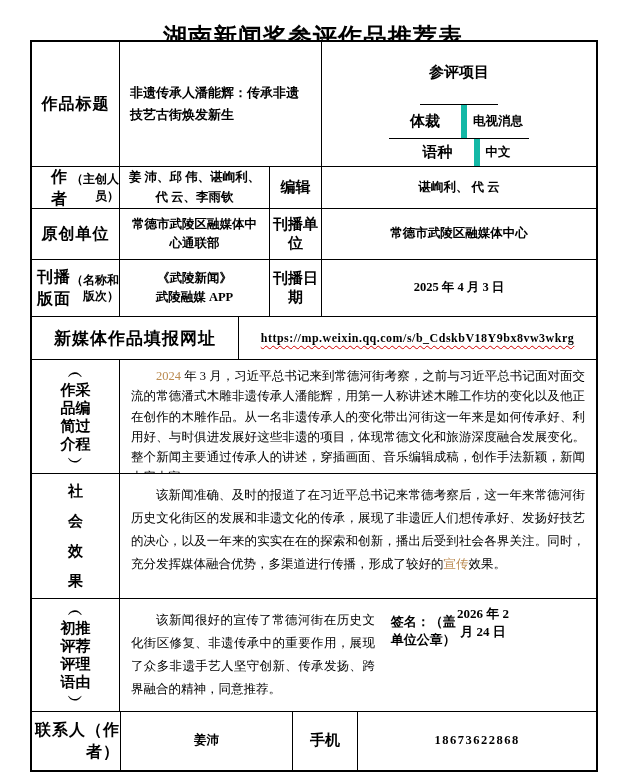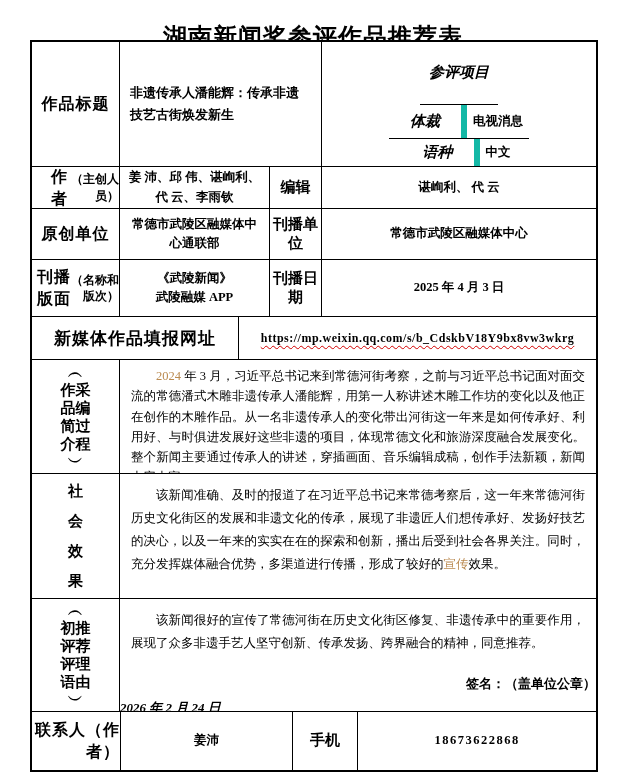--- a/index.html
+++ b/index.html
@@ -27,21 +27,21 @@
     overflow:hidden;
   }
   .cell:last-child{border-right:none;}
   .c-a{width:88px}.c-b{width:202px}.c-e{width:150px}.c-f{width:52px}
   .c-h{width:207px}.c-i{width:89px}.c-j{width:172px}.c-k{width:65px}
   .grow{flex:1}
   .subcol{flex:1;display:flex;flex-direction:column;padding:0;}
   .subrow{display:flex;border-bottom:1px solid #000;box-sizing:border-box;align-items:stretch;}
   .subrow:last-child{border-bottom:none;}
   .sh63{height:63px}.sh34{height:34px}.sh28{flex:1}
-  .sc-label{width:78px;border-right:6px solid #14b8a6;font-style:italic;}
+  .sc-label{width:78px;border-right:6px solid #14b8a6;}
   .lbl{font-size:16px;font-weight:700;letter-spacing:1px;text-align:right;line-height:1.35;}
   .lbl-s{font-size:15px;font-weight:700;text-align:center;line-height:1.3;padding:0 3px;}
   .lbl-wide{font-size:17px;font-weight:700;letter-spacing:1px;}
   .col{flex-direction:row;}
   .sub{font-size:12px;letter-spacing:0;}
   .val{font-size:12.5px;font-weight:600;text-align:center;line-height:1.55;padding:0 6px;}
   .preline{white-space:pre-line;}
   .title-val{
     font-size:13px;font-weight:600;line-height:1.7;
     justify-content:flex-start;text-align:left;padding:0 10px;
@@ -50,23 +50,23 @@
     white-space:pre-line;text-align:center;font-weight:700;
     font-size:15px;line-height:1.2;
   }
   .vsingle{line-height:2.0;}
   .para-cell{align-items:flex-start;padding:0;}
   .para{
     width:100%;box-sizing:border-box;padding:6px 11px;
     font-size:12.5px;line-height:1.62;text-align:justify;text-indent:2em;
   }
   .para-mid{line-height:1.85;padding-top:10px;}
-  .review-cell{flex-direction:column;align-items:stretch;justify-content:flex-start;padding:0;}
+  .review-cell{flex-direction:row;align-items:stretch;justify-content:flex-start;padding:0;}
   .sig-line{text-align:right;font-size:13px;font-weight:600;margin-top:14px;}
-  .sig-date{text-align:left;padding-right:86px;font-size:13px;font-weight:600;margin-top:6px;font-style:italic;}
+  .sig-date{text-align:center;padding-right:86px;font-size:13px;font-weight:600;margin-top:6px;}
   .url-text{
     font-size:12px;letter-spacing:0.5px;font-weight:600;
     text-decoration:underline wavy #d20000;text-decoration-thickness:1px;
     text-underline-offset:3px;
   }
   .phone-val{letter-spacing:1.5px;}
 </style>
 </head>
 <body>
 

